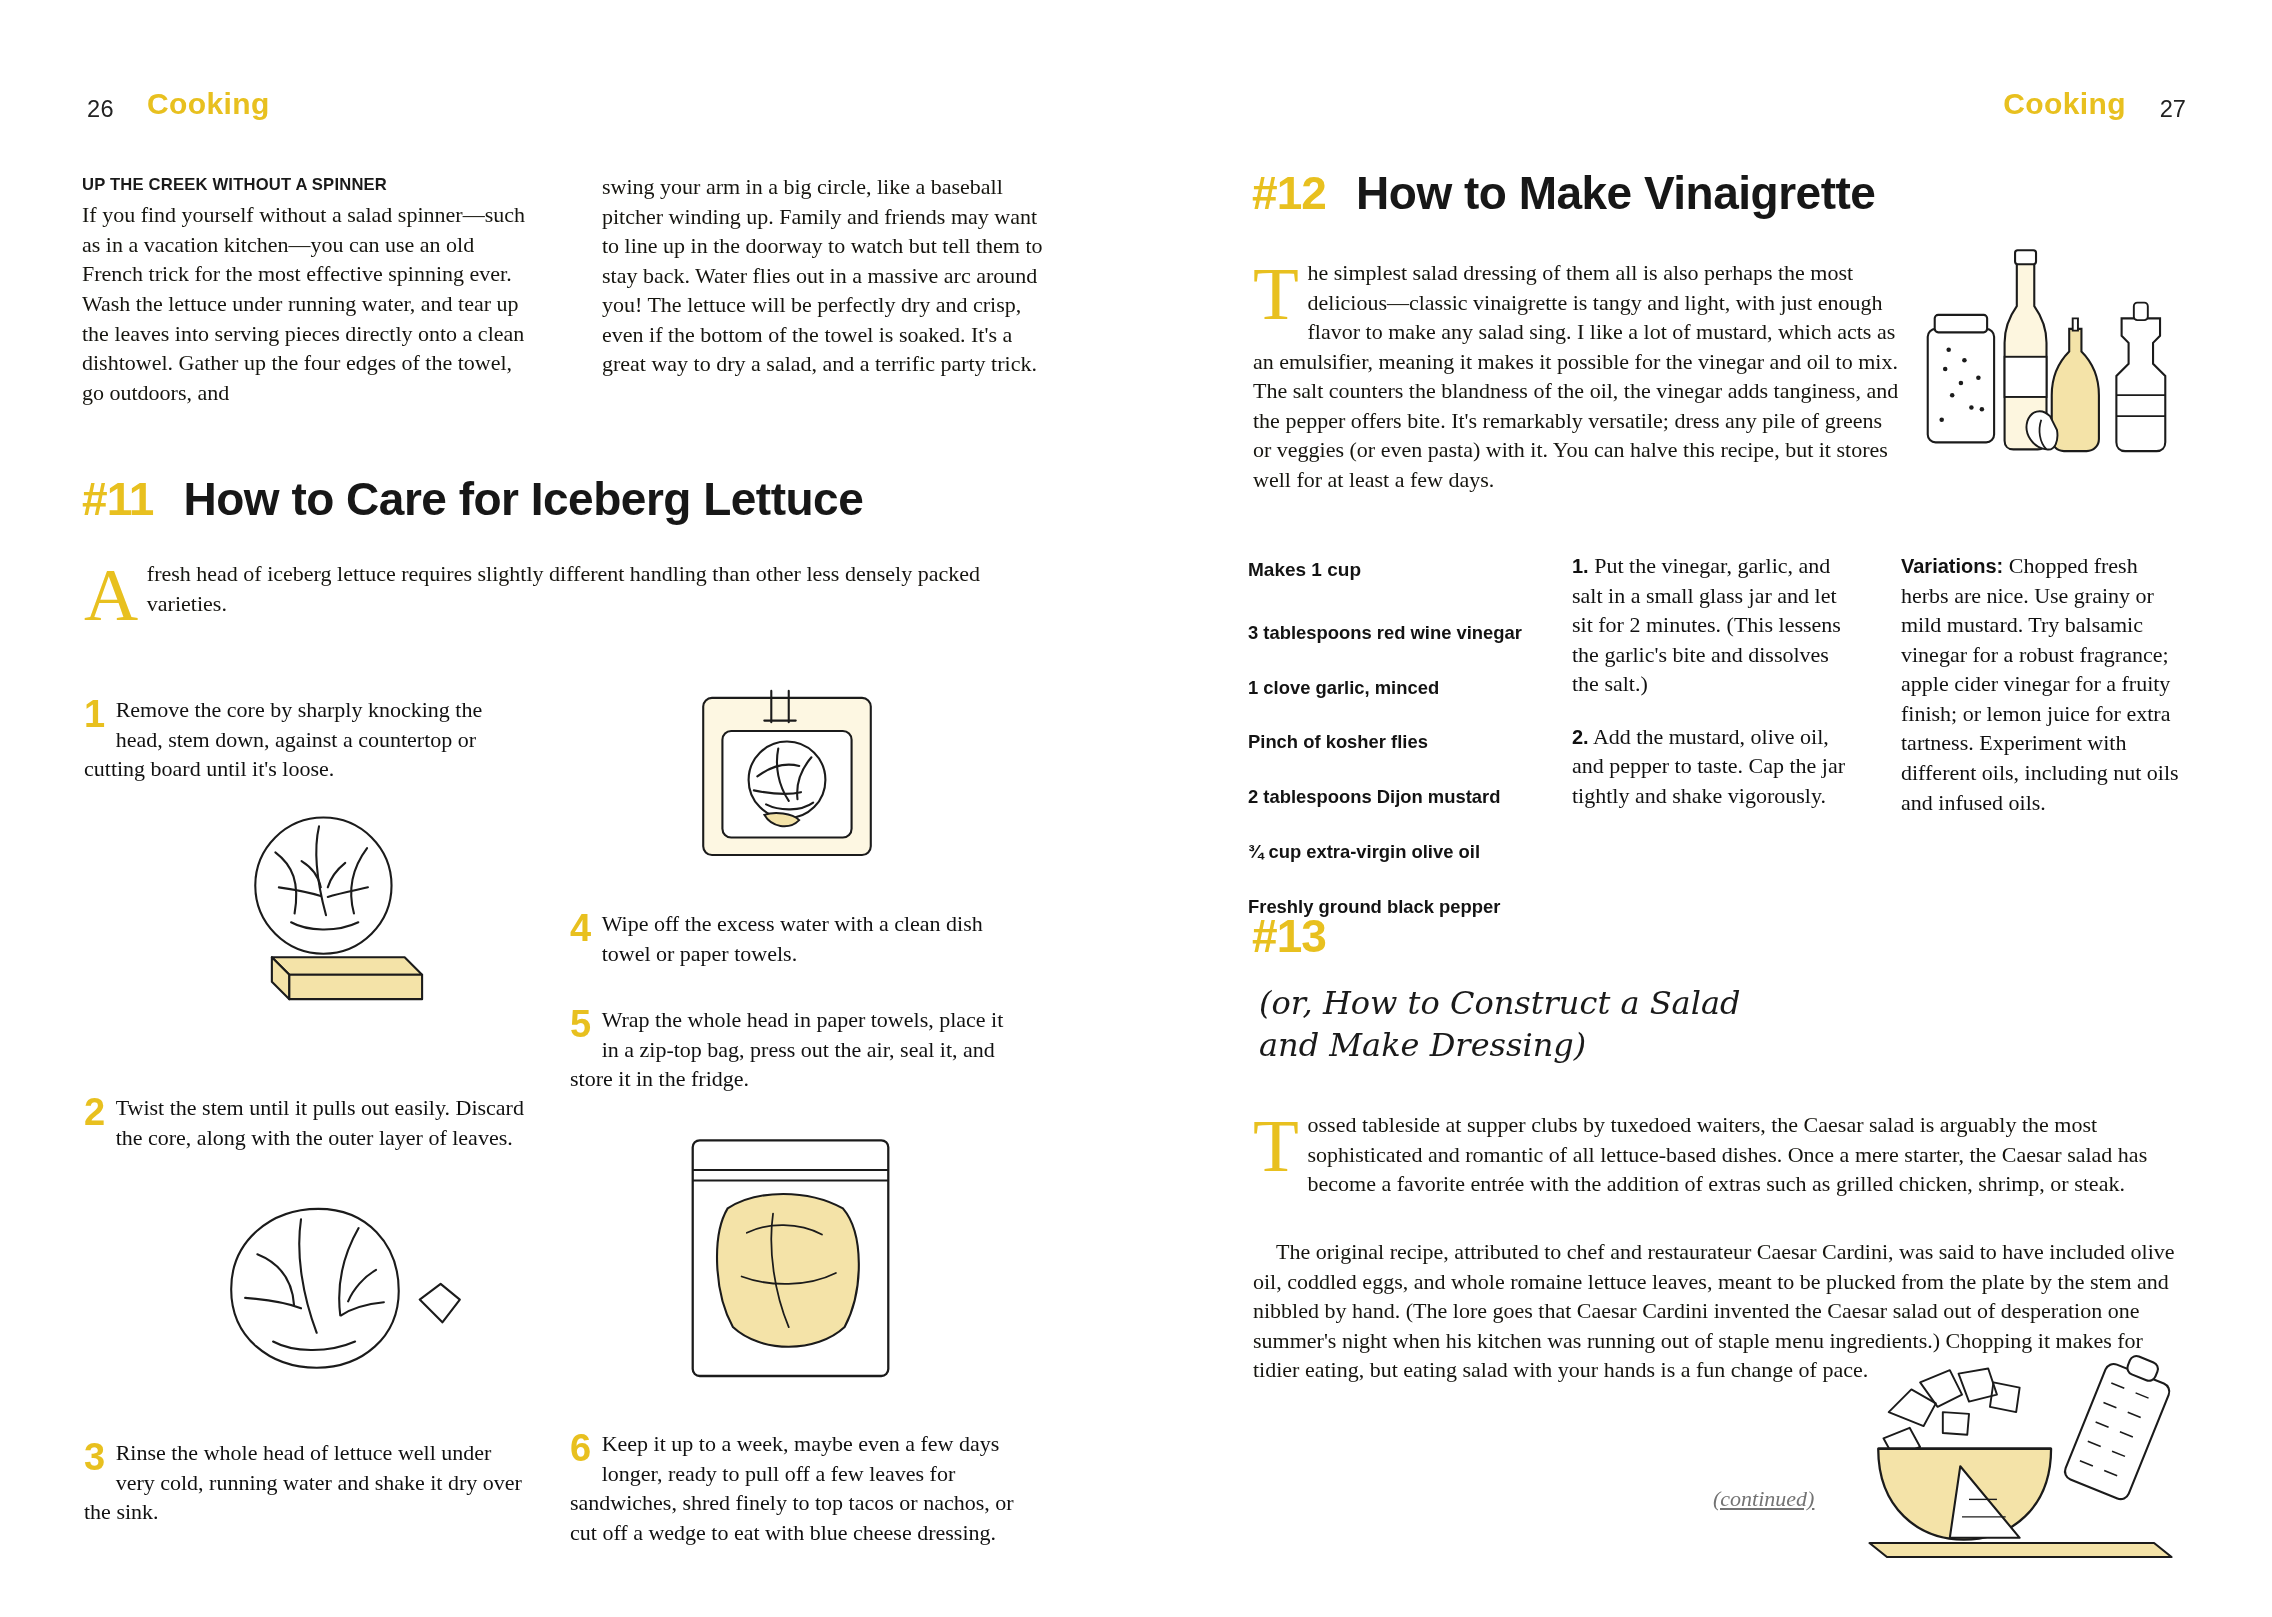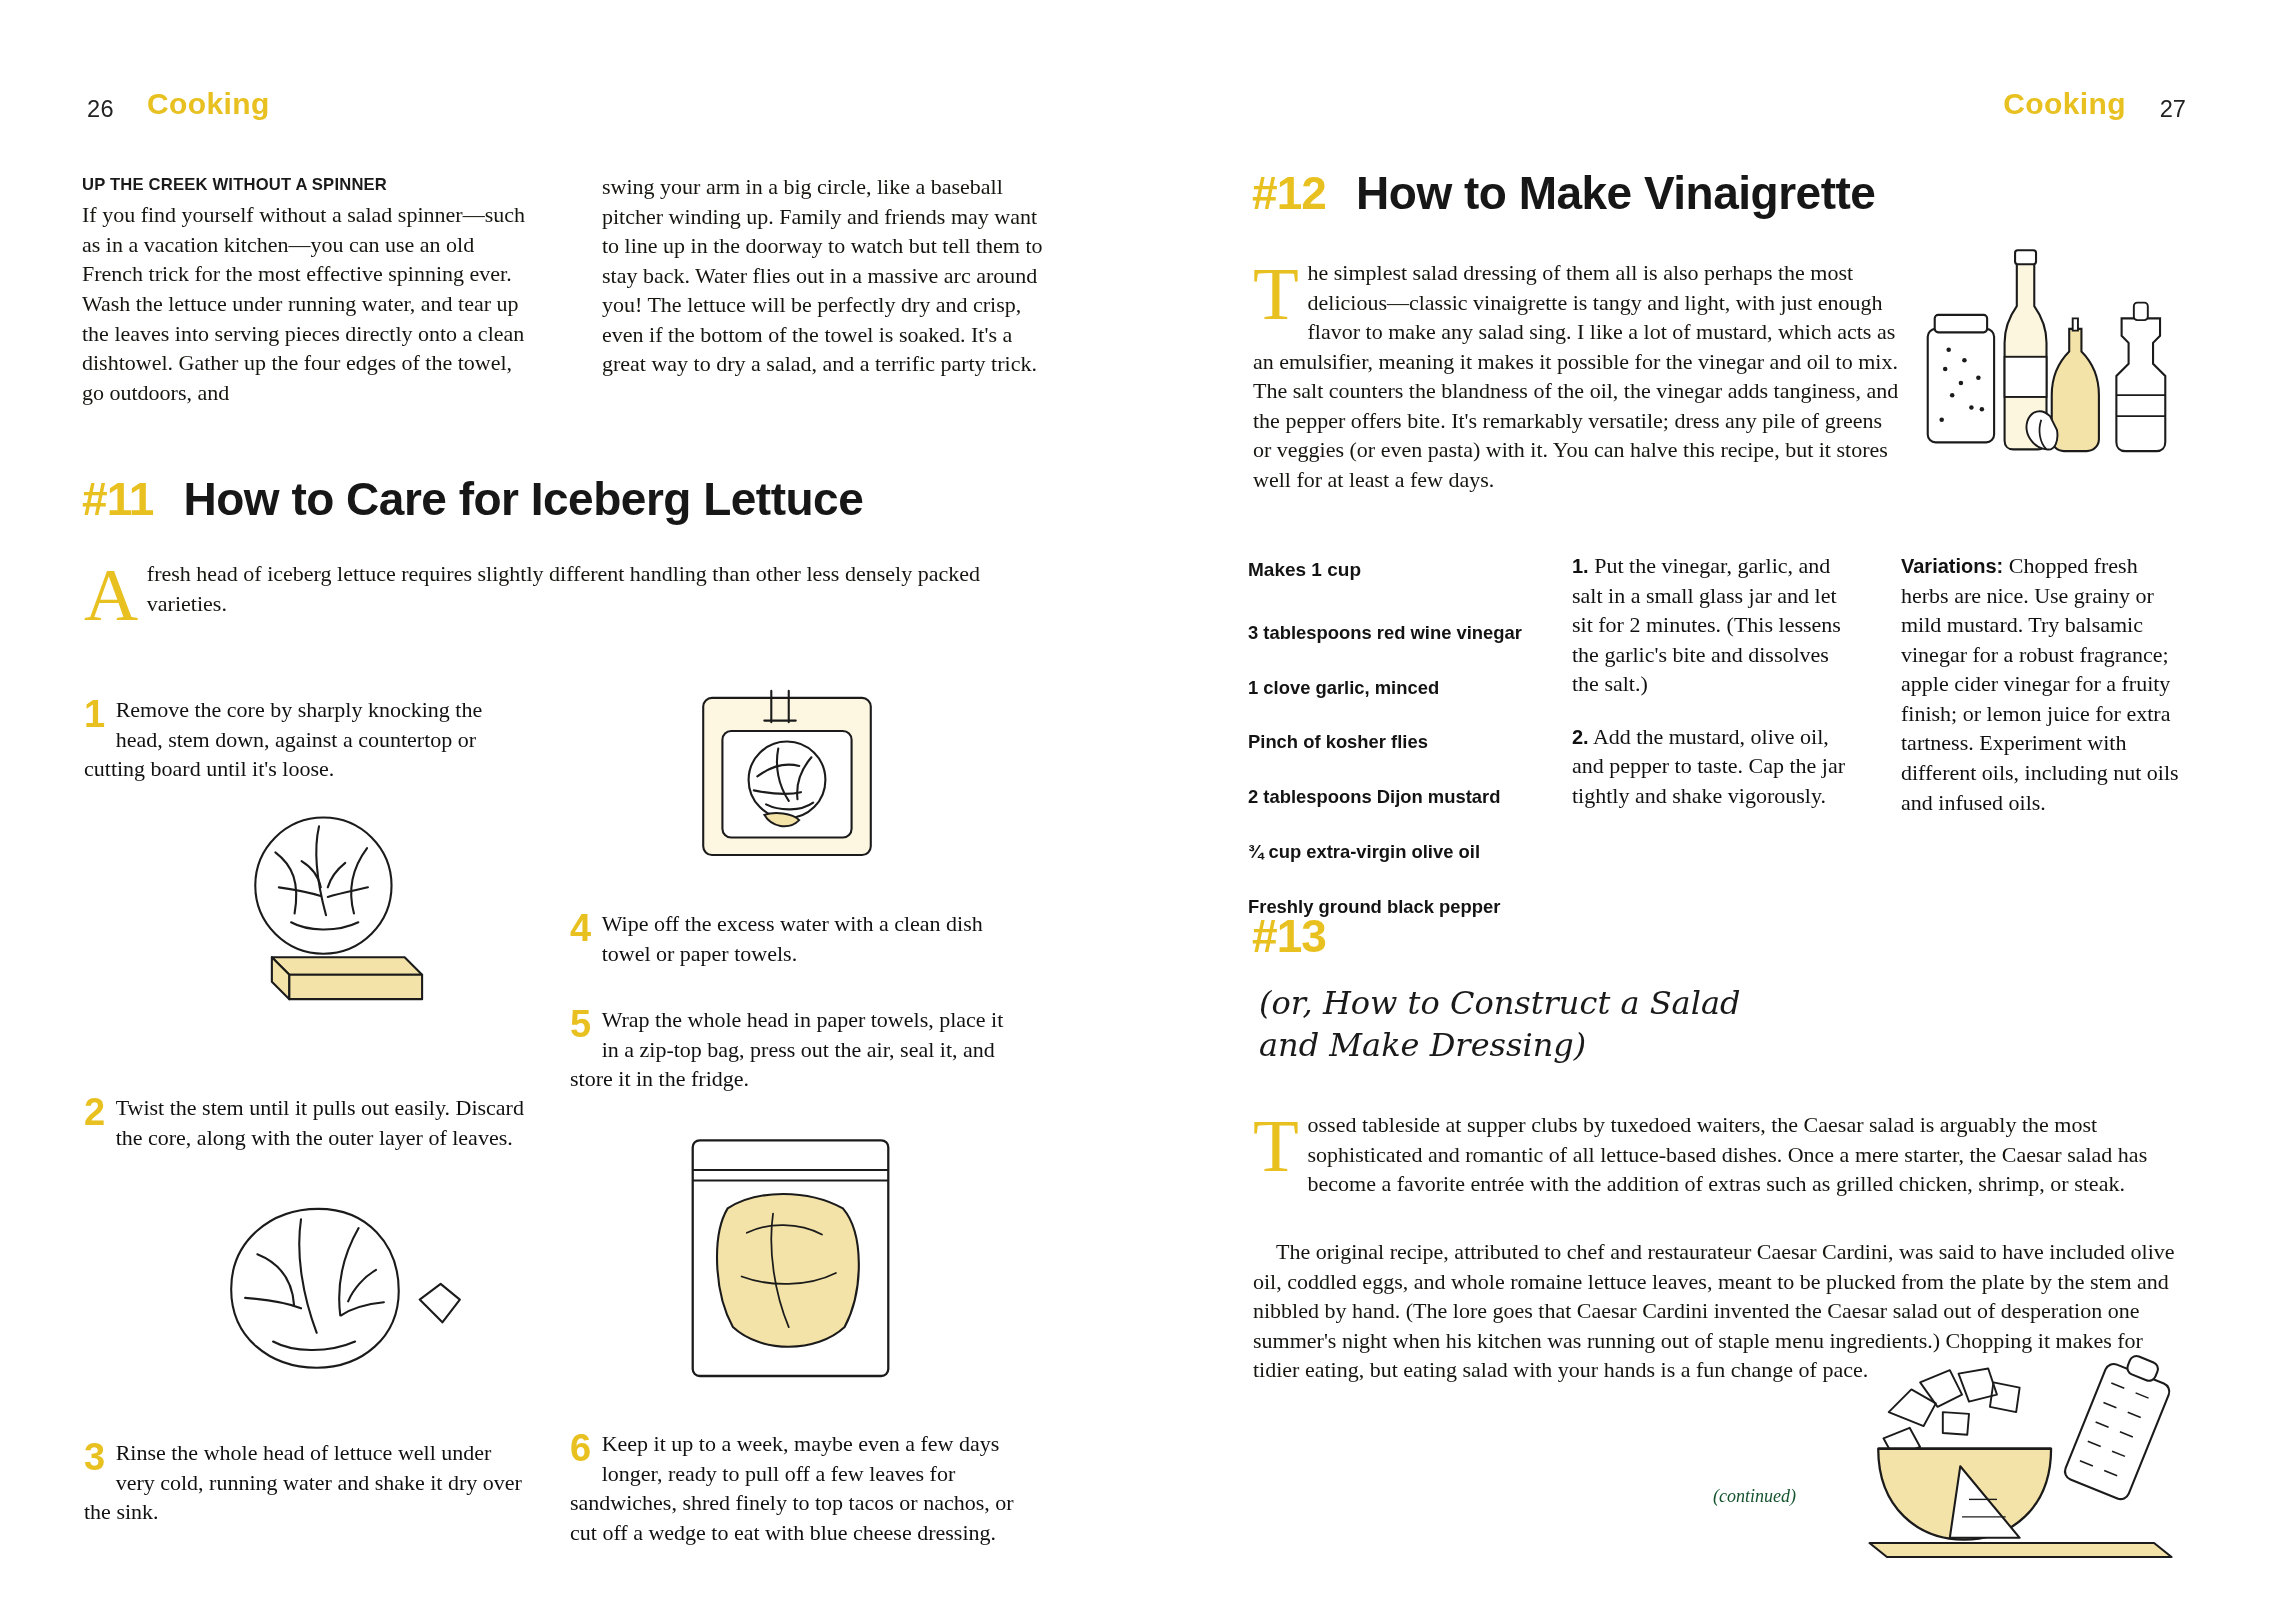--- a/index.html
+++ b/index.html
@@ -152,22 +152,23 @@
     font-size: 22px;
     line-height: 1.345;
   }
   .numstep b { font-family: "Liberation Sans", sans-serif; font-size: 20px; }
   .varhead { font-family: "Liberation Sans", sans-serif; font-weight: bold; font-size: 20px; text-align: center; }
 
   .continued {
     position: absolute;
     font-family: "Liberation Serif", serif;
     font-style: italic;
-    font-size: 18px;
-    color: #14532d;
+    font-size: 22px;
+    color: #737373;
+    text-decoration: underline;
   }
 
   
   svg { display: block; }
   .ill { position: absolute; }
 </style>
 </head>
 <body>
 
 <div class="page">

